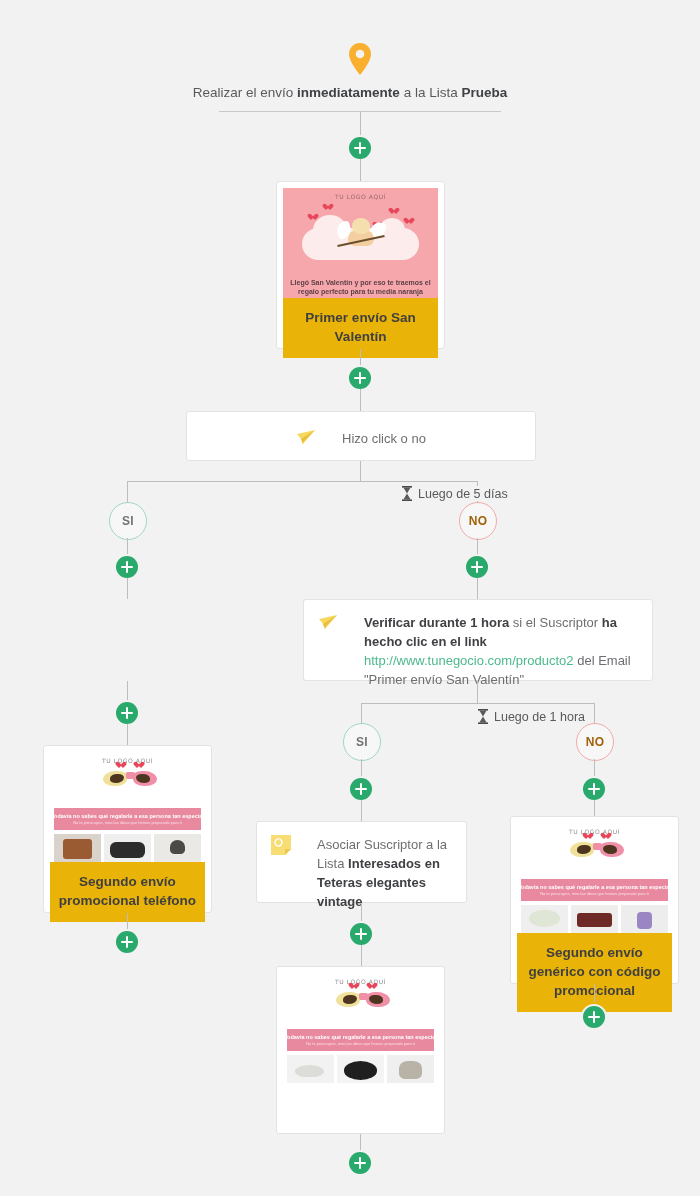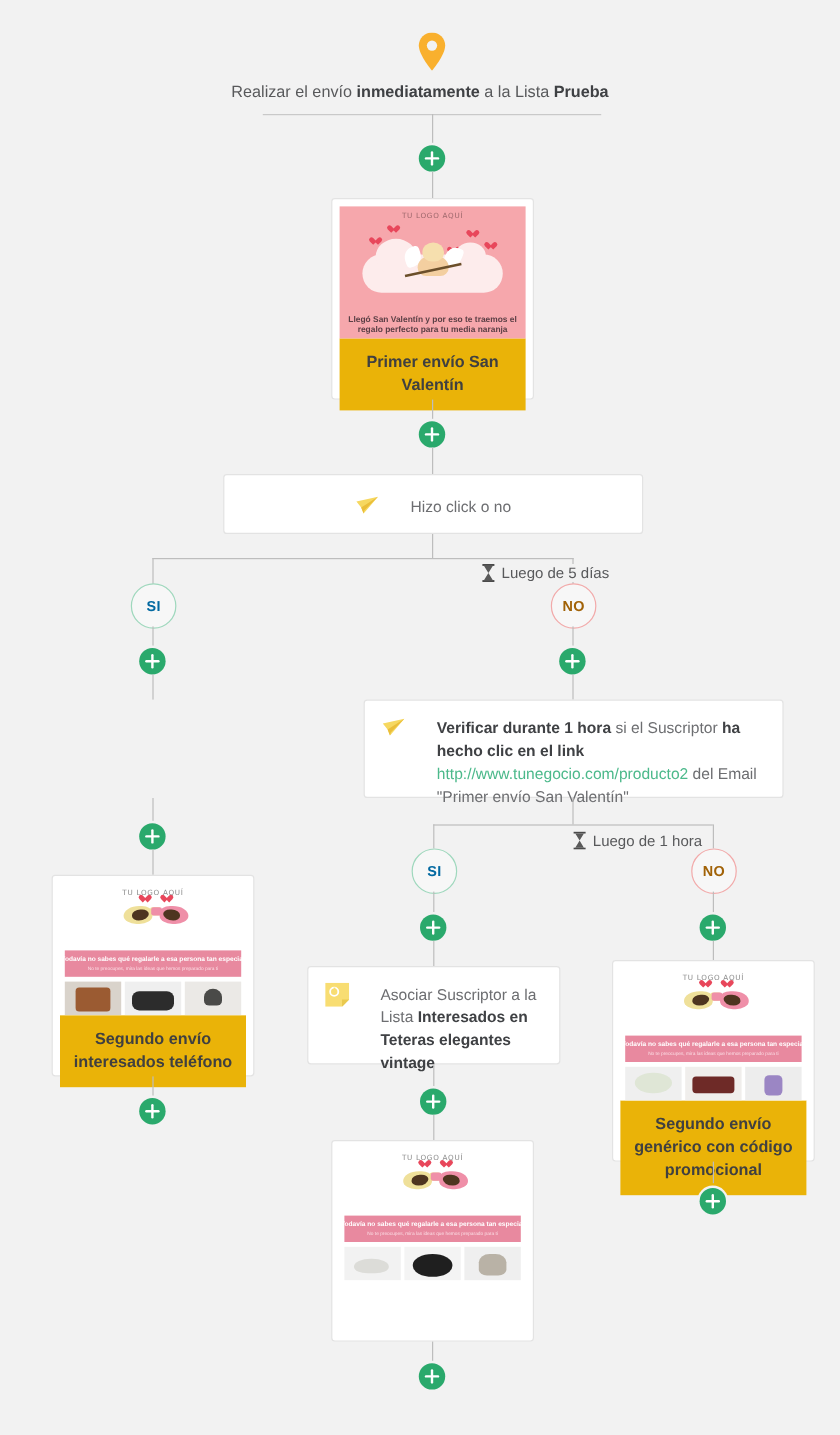--- a/index.html
+++ b/index.html
@@ -4,21 +4,21 @@
 <style>
   html,body{margin:0;padding:0;}
   body{
     width:700px;height:1196px;
     background:#f2f2f2;
     font-family:"Liberation Sans", sans-serif;
     color:#58595b;
     position:relative;
     overflow:hidden;
   }
-  .canvas{position:absolute;left:0;top:0;width:700px;height:1108px;}
+  .canvas{position:absolute;left:0;top:16px;width:700px;height:1108px;}
 
   
   .vline{position:absolute;width:1px;background:#bdbdbd;}
   .hline{position:absolute;height:1px;background:#bdbdbd;}
 
   
   .plus{
     position:absolute;width:22px;height:22px;border-radius:50%;
     background:#2aa96c;box-shadow:0 0 0 2px #f2f2f2;
     cursor:pointer;
@@ -28,21 +28,21 @@
   }
   .plus:before{left:5px;top:10px;width:12px;height:2px;}
   .plus:after{left:10px;top:5px;width:2px;height:12px;}
 
   
   .badge{
     position:absolute;width:36px;height:36px;border-radius:50%;
     background:#f7f7f7;display:flex;align-items:center;justify-content:center;
     font-size:12px;font-weight:bold;letter-spacing:.3px;cursor:pointer;
   }
-  .badge.yes{border:1.5px solid #9fd8bd;color:#0369a1;}
+  .badge.yes{border:1.5px solid #9fd8bd;color:#737373;}
   .badge.no{border:1.5px solid #f2aaaa;color:#a16207;}
 
   
   .wait{
     position:absolute;display:flex;align-items:center;gap:5px;
     background:#f2f2f2;padding:0 5px;font-size:12.5px;color:#58595b;
     white-space:nowrap;
   }
   .hourglass{display:inline-block;width:12px;height:15px;}
 
@@ -303,21 +303,21 @@
       <div class="bbanner">
         <div class="l1">¿Todavía no sabes qué regalarle a esa persona tan especial?</div>
         <div class="l2">No te preocupes, mira las ideas que hemos preparado para ti</div>
       </div>
       <div class="prods">
         <div class="prod p-phone1"></div>
         <div class="prod p-phone2"></div>
         <div class="prod p-phone3"></div>
       </div>
     </div>
-    <div class="cap">Segundo envío interesados teléfono</div>
+    <div class="cap">Segundo envío promocional teléfono</div>
   </div>
 
   <div class="vline" style="left:127px;top:897px;height:18px;"></div>
   <div class="plus" style="left:116px;top:915px;"></div>
 
   <div class="box" style="left:256px;top:805px;width:211px;height:82px;">
     <div class="row">
       <svg class="ico" viewBox="0 0 20 20">
         <path d="M0 0 H20 V14 L14 20 H0 Z" fill="#f8dd72"></path>
         <path d="M14 20 V14 H20 Z" fill="#e9c94f"></path>

